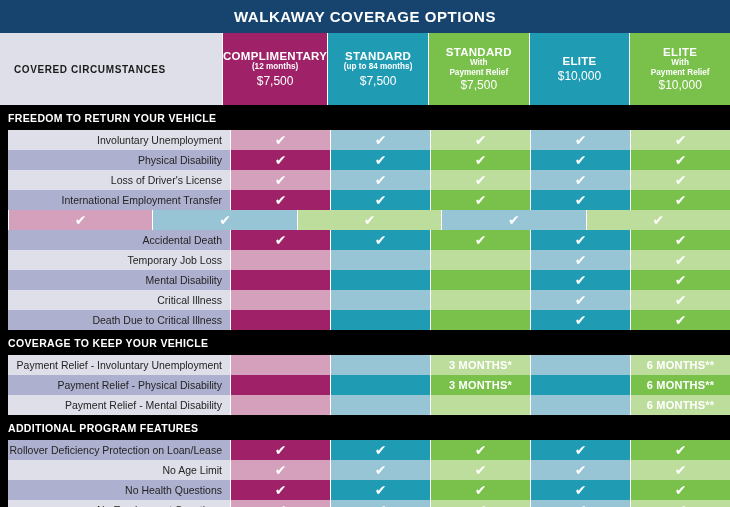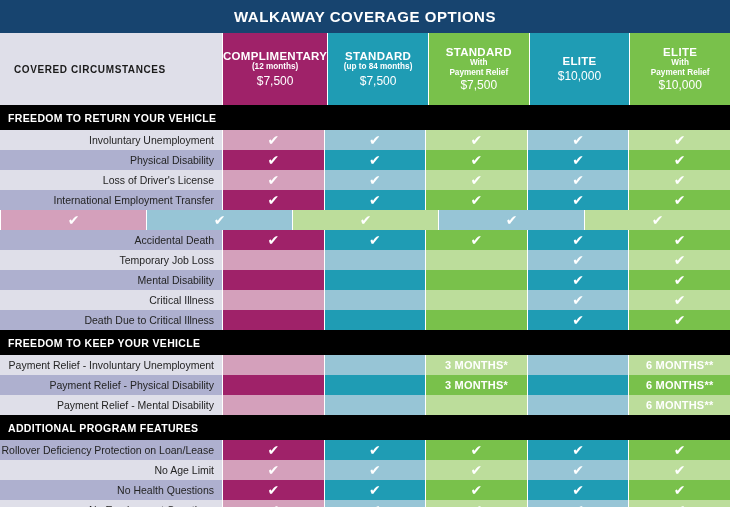--- a/index.html
+++ b/index.html
@@ -61,20 +61,21 @@
     padding-left:8px;box-sizing:border-box;
   }
   .section-bar span{
     color:#ffffff;font-size:10.5px;font-weight:bold;letter-spacing:.35px;
   }
 
   
   .row{
     height:20px;min-height:20px;
     display:flex;
+    margin-left:8px;
   }
   .row .lbl{
     width:222px;min-width:222px;
     display:flex;align-items:center;justify-content:flex-end;
     padding-right:8px;box-sizing:border-box;
     font-size:10.5px;color:#242424;
   }
   .row.dark .lbl{background:#aeb0cf;}
   .row.light .lbl{background:#dfdfe9;}
   .row.dark .lbl span{font-weight:normal;}
@@ -320,21 +321,21 @@
         <div class="cell dark c-tel-d"></div>
         <div class="cell dark c-grn-d"></div>
         <div class="cell dark c-tel-d">
           <span class="chk">✔</span>
         </div>
         <div class="cell dark c-grn-d">
           <span class="chk">✔</span>
         </div>
       </div>
       <div class="section-bar">
-        <span>FREEDOM TO KEEP YOUR VEHICLE</span>
+        <span>COVERAGE TO KEEP YOUR VEHICLE</span>
       </div>
       <div class="row light">
         <div class="lbl">
           <span>Payment Relief - Involuntary Unemployment</span>
         </div>
         <div class="cell light c-mag-l"></div>
         <div class="cell light c-tel-l"></div>
         <div class="cell light c-grn-l">
           <span class="txt">3 MONTHS*</span>
         </div>

